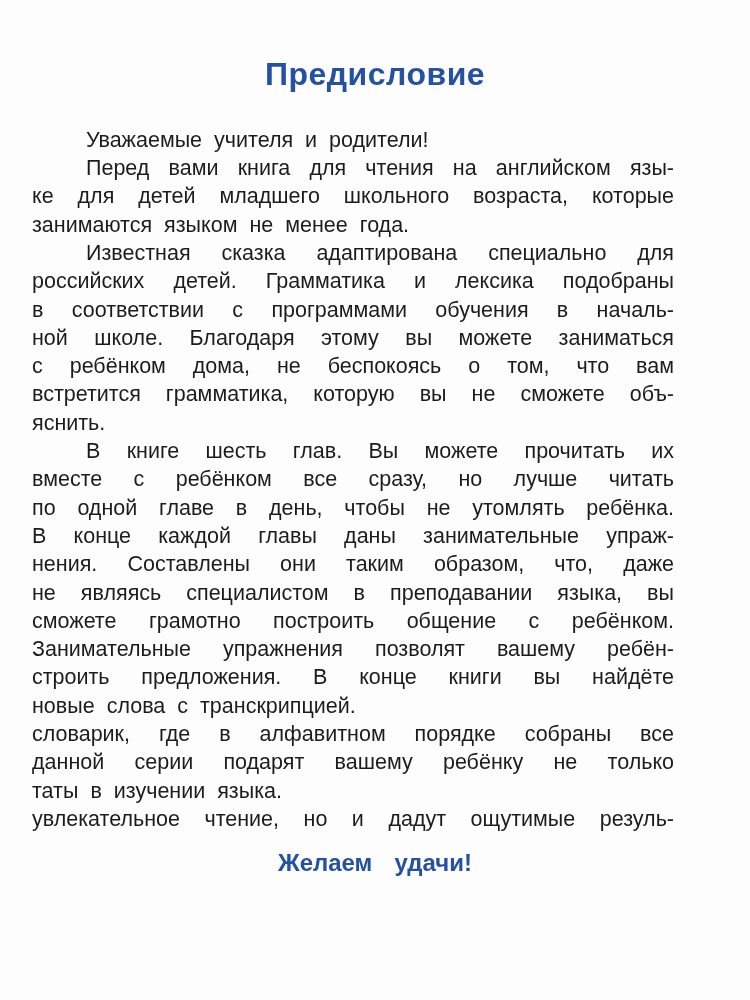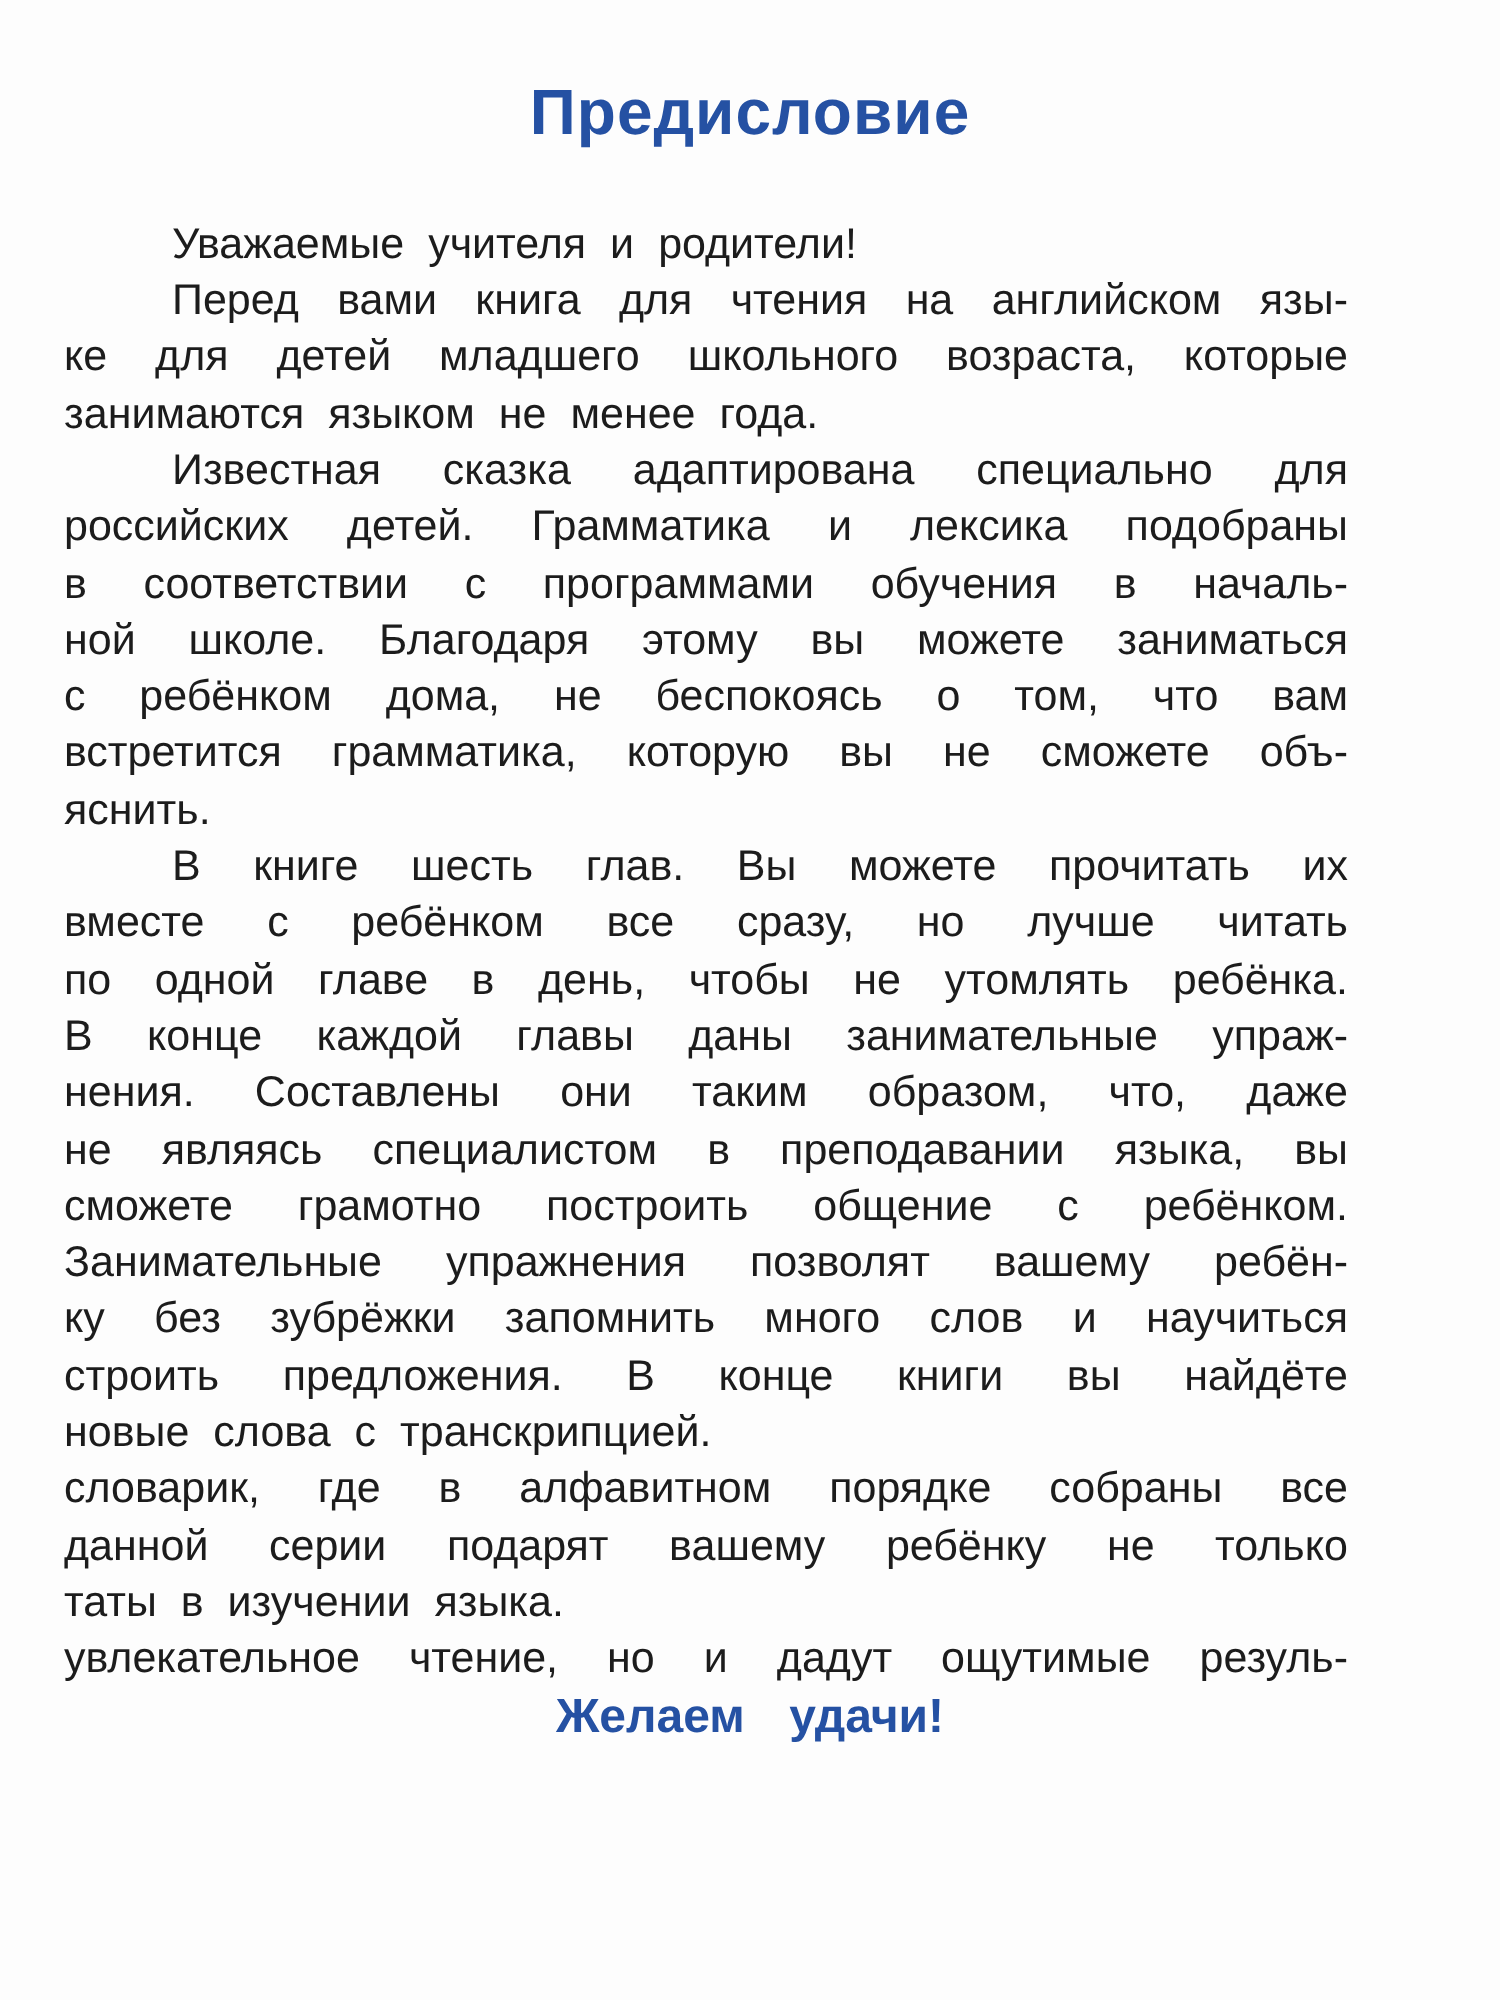--- a/index.html
+++ b/index.html
@@ -11,21 +11,21 @@
   html, body {
     width: 750px; height: 1000px;
     background: var(--paper);
     font-family: "Liberation Sans", "DejaVu Sans", sans-serif;
     overflow: hidden;
   }
   .page {
     position: relative;
     width: 750px; height: 1000px;
     background: var(--paper);
-    padding-top: 38px;
+    padding-top: 56px;
   }
   .title {
     text-align: center;
     color: var(--accent);
     font-size: 32px;
     font-weight: bold;
     letter-spacing: 0.5px;
     line-height: 1.15;
   }
   .body-text {
@@ -41,21 +41,21 @@
     text-align-last: justify;
     -moz-text-align-last: justify;
     white-space: normal;
   }
   .line.par-first { text-indent: 54px; }
   .line.par-last {
     text-align-last: left;
     -moz-text-align-last: left;
   }
   .closing {
-    margin-top: 1px;
+    margin-top: 16px;
     text-align: center;
     color: var(--accent);
     font-size: 24px;
     font-weight: bold;
     word-spacing: 0.65em;
   }
 </style>
 </head>
 <body>
 
@@ -81,21 +81,20 @@
       </div>
       <div class="paragraph">
         <div class="line par-first">В книге шесть глав. Вы можете прочитать их</div>
         <div class="line">вместе с ребёнком все сразу, но лучше читать</div>
         <div class="line">по одной главе в день, чтобы не утомлять ребёнка.</div>
         <div class="line">В конце каждой главы даны занимательные упраж-</div>
         <div class="line">нения. Составлены они таким образом, что, даже</div>
         <div class="line">не являясь специалистом в преподавании языка, вы</div>
         <div class="line">сможете грамотно построить общение с ребёнком.</div>
         <div class="line">Занимательные упражнения позволят вашему ребён-</div>
-        <div class="line">ку без зубрёжки запомнить много слов и научиться</div>
         <div class="line">строить предложения. В конце книги вы найдёте</div>
         <div class="line par-last">новые слова с транскрипцией.</div>
         <div class="line">словарик, где в алфавитном порядке собраны все</div>
       </div>
       <div class="paragraph">
         <div class="line">данной серии подарят вашему ребёнку не только</div>
         <div class="line par-last">таты в изучении языка.</div>
         <div class="line">увлекательное чтение, но и дадут ощутимые резуль-</div>
       </div>
     </div>

